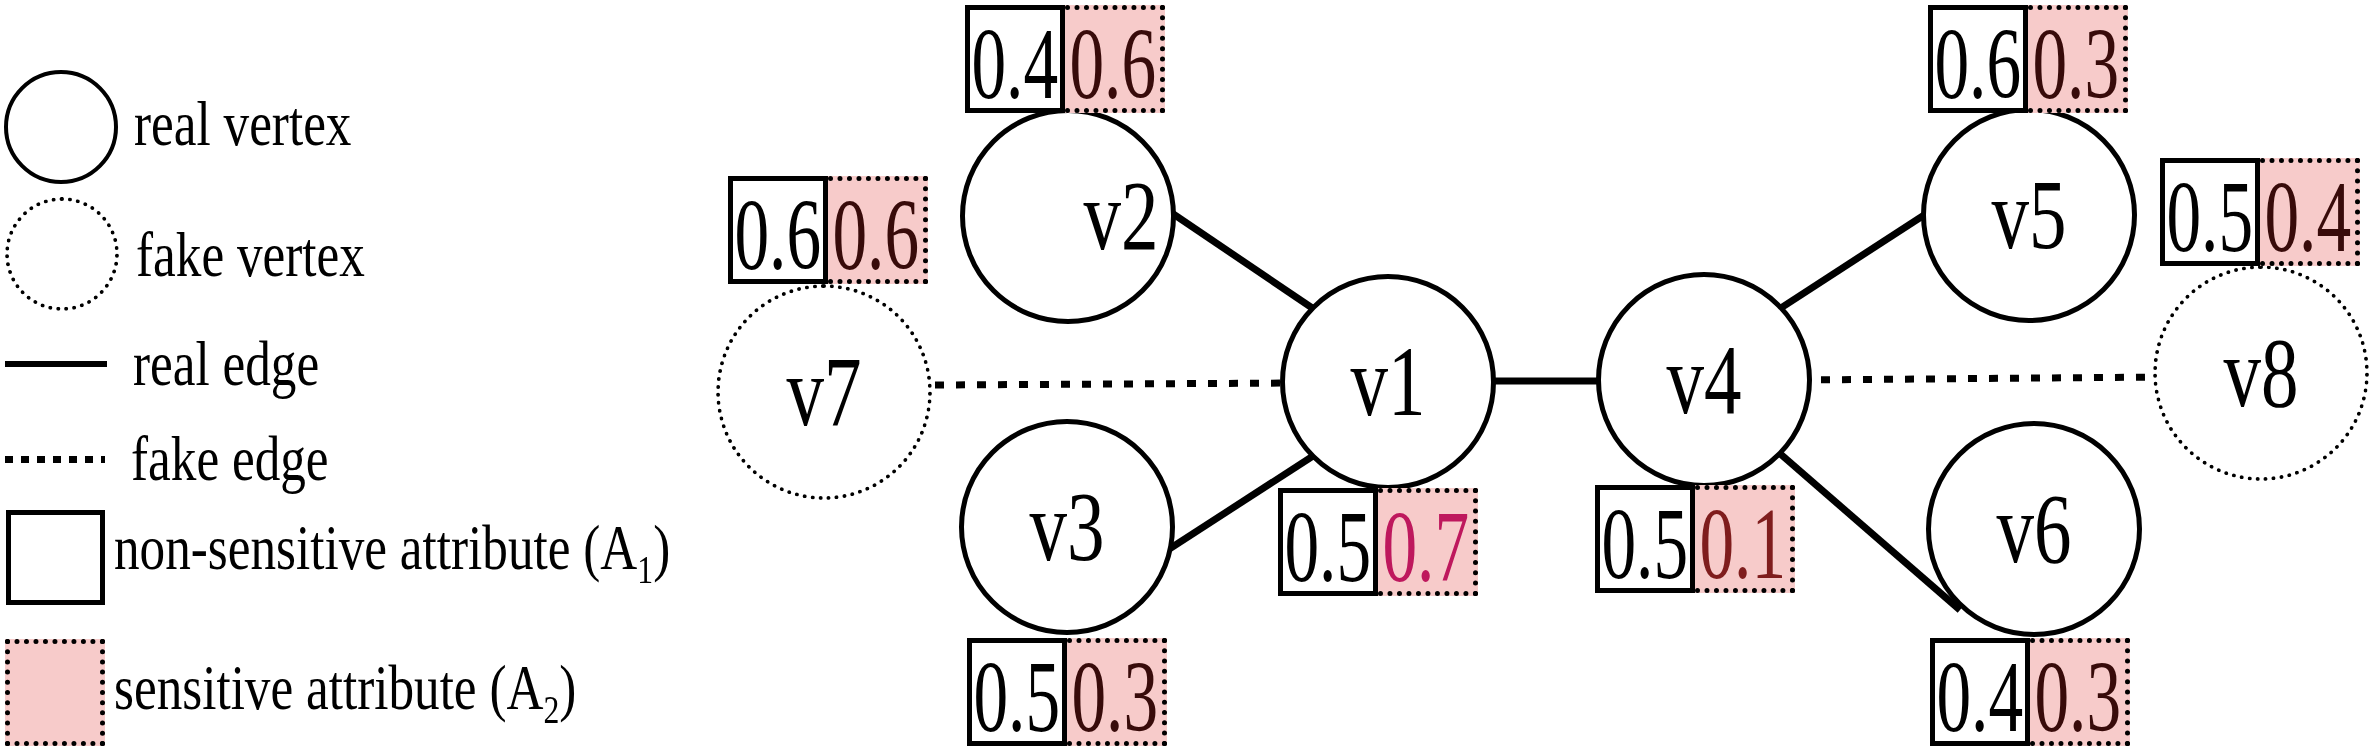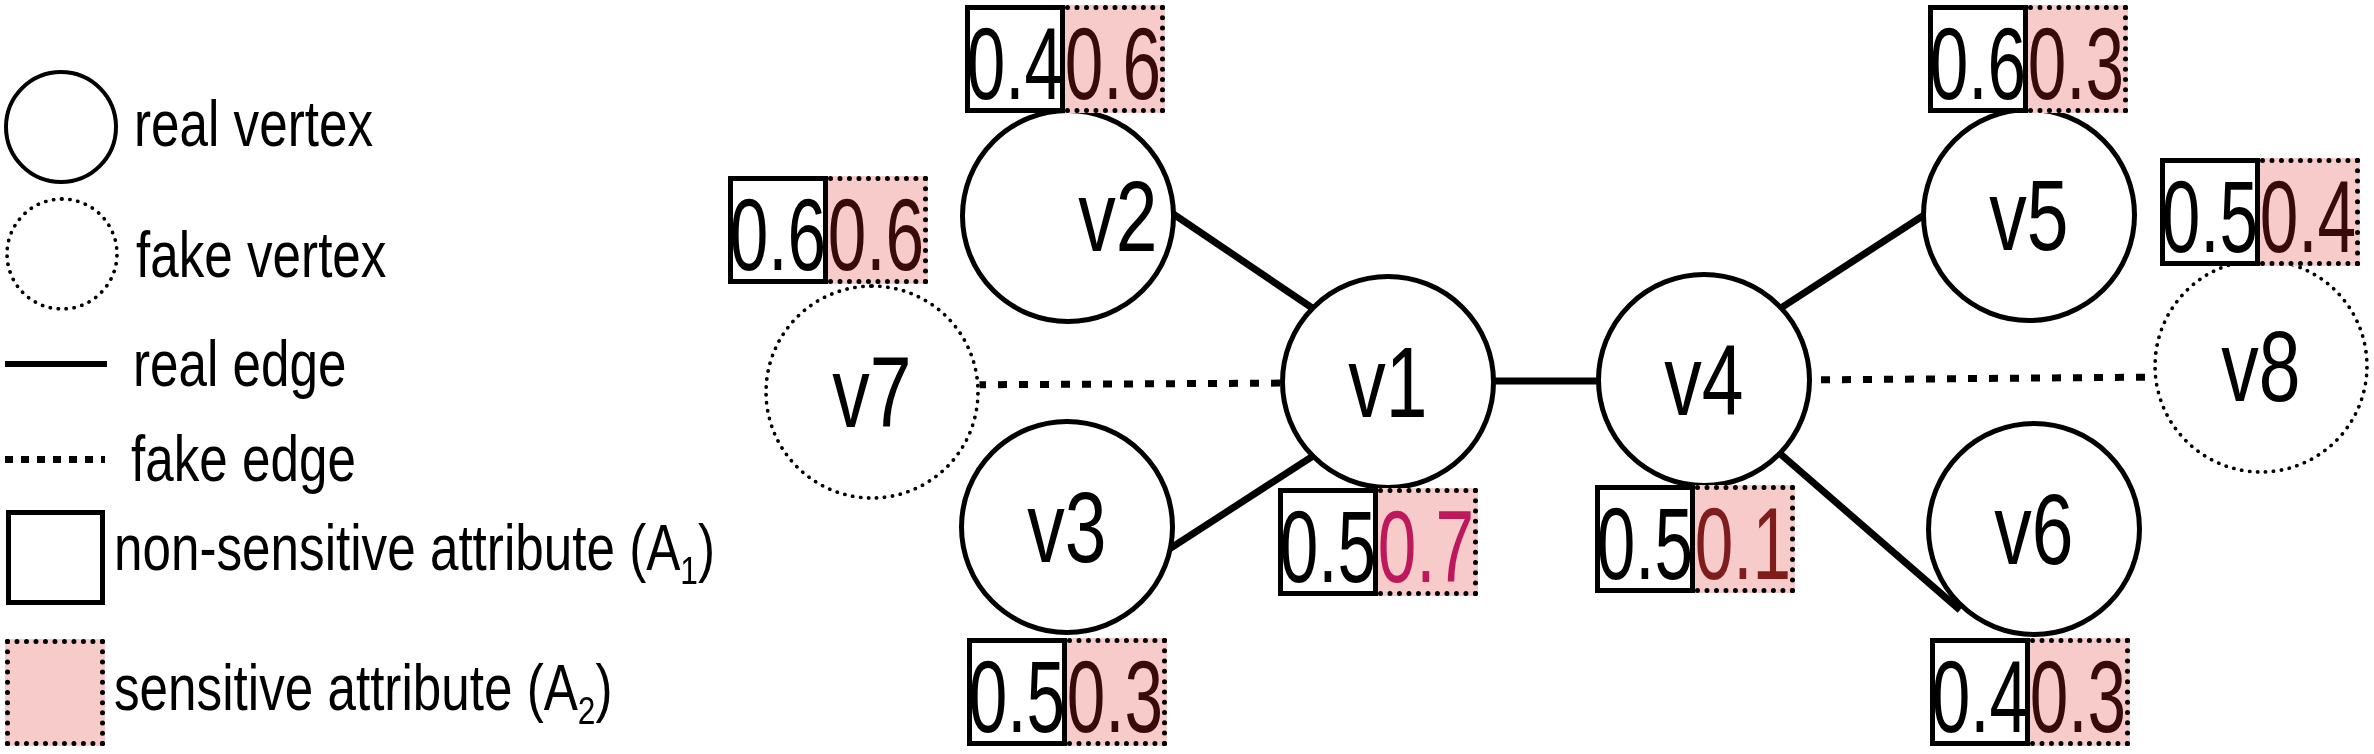--- a/index.html
+++ b/index.html
@@ -1,21 +1,21 @@
 <!DOCTYPE html>
 <html><head>
 <meta charset="utf-8">
 <style>
   html,body{margin:0;padding:0;background:#ffffff;}
   #stage{
     position:relative;
     width:2374px;height:754px;
     background:#ffffff;
     overflow:hidden;
-    font-family:Liberation Sans, sans-serif;
+    font-family:Liberation Serif, serif;
     color:#000;
   }
   
   #edges{position:absolute;left:0;top:0;width:2374px;height:754px;z-index:1;}
   
   .vertex{
     position:absolute;z-index:2;box-sizing:border-box;
     width:216px;height:216px;border-radius:50%;
     background:#ffffff;
     display:flex;align-items:center;justify-content:center;
@@ -95,24 +95,24 @@
     </div>
   <div class="vertex real" style="left:1596px;top:272px;">
       <span class="vlabel">v4</span>
     </div>
   <div class="vertex real" style="left:1921px;top:107px;">
       <span class="vlabel">v5</span>
     </div>
   <div class="vertex real" style="left:1926px;top:421px;justify-content:center;">
       <span class="vlabel">v6</span>
     </div>
-  <div class="vertex fake" style="left:764px;top:284px;text-align:center;">
+  <div class="vertex fake" style="left:716px;top:284px;text-align:center;">
       <span class="vlabel">v7</span>
     </div>
-  <div class="vertex fake" style="left:2153px;top:258px;align-items:center;">
+  <div class="vertex fake" style="left:2153px;top:265px;align-items:center;">
       <span class="vlabel">v8</span>
     </div>
 
   <div class="attrbox" style="left:1278px;top:488px;">
     <div class="cell ns">
         <span>0.5</span>
       </div>
     <div class="cell sv" style="background: rgb(247, 203, 202); color: #be185d;">
         <span>0.7</span>
       </div>

